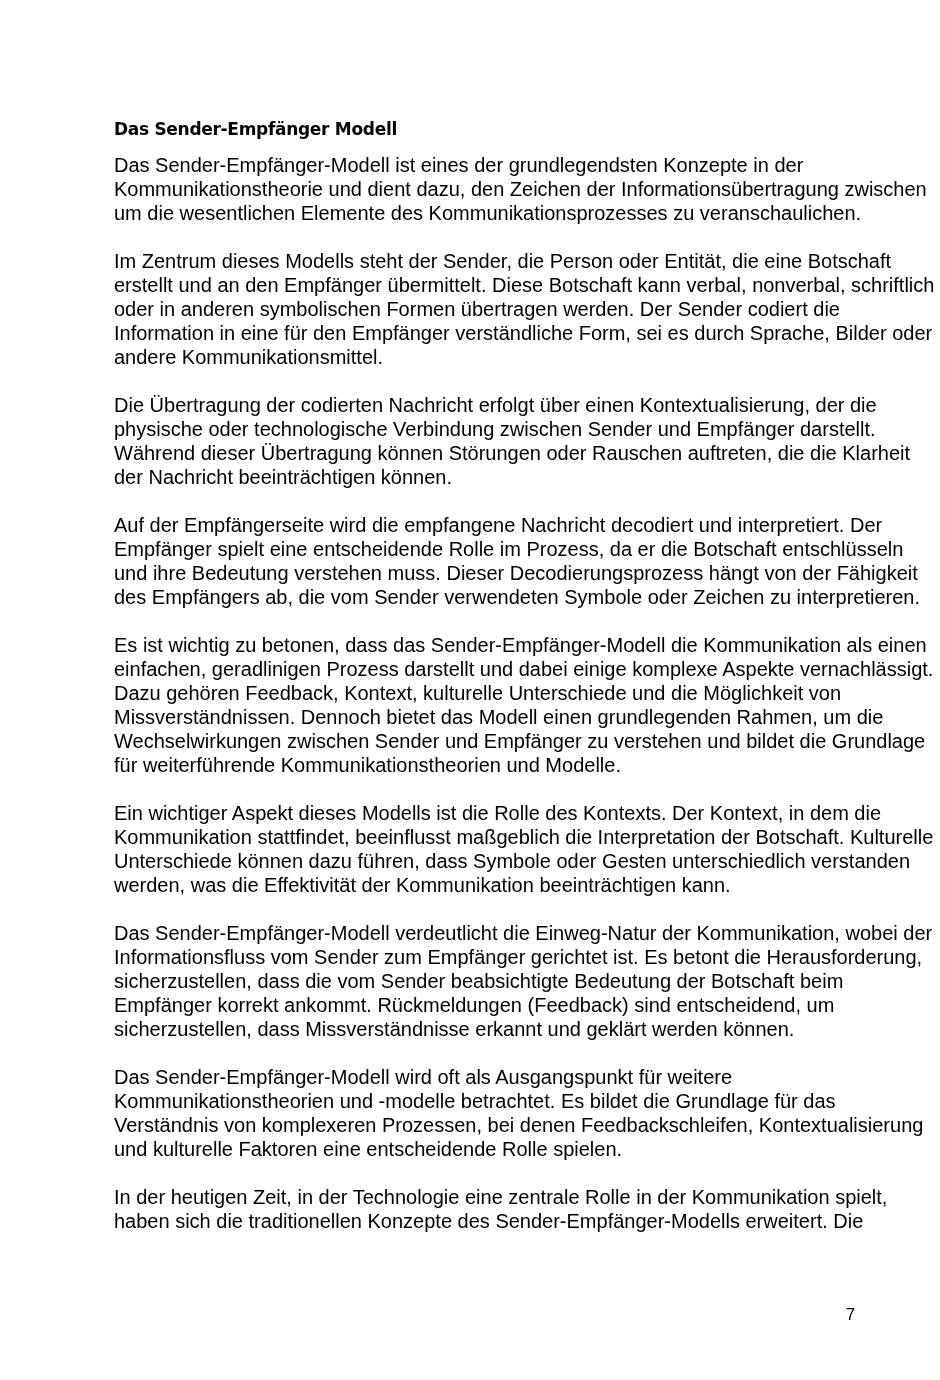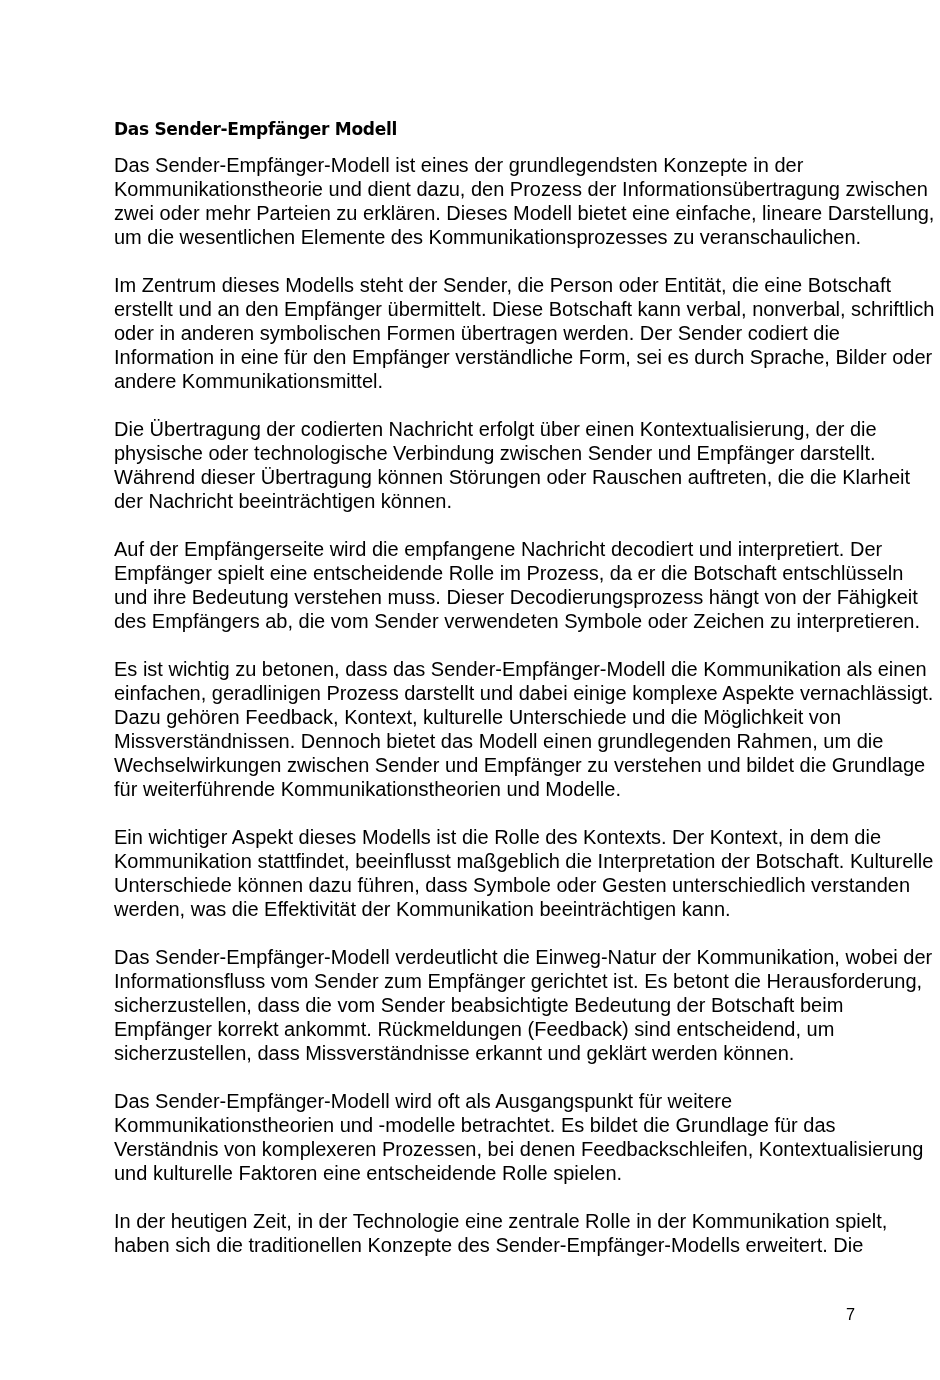--- a/index.html
+++ b/index.html
@@ -61,22 +61,21 @@
   </style>
 </head>
 <body>
 
 <div class="page">
   <h2 class="heading">Das Sender-Empfänger Modell</h2>
 
   <div class="body">
     <p class="para">
       <span class="line">Das Sender-Empfänger-Modell ist eines der grundlegendsten Konzepte in der</span>
-      <span class="line">Kommunikationstheorie und dient dazu, den Prozess der Informationsübertragung zwischen</span>
-      <span class="line">zwei oder mehr Parteien zu erklären. Dieses Modell bietet eine einfache, lineare Darstellung,</span>
+      <span class="line">Kommunikationstheorie und dient dazu, den Zeichen der Informationsübertragung zwischen</span>
       <span class="line">um die wesentlichen Elemente des Kommunikationsprozesses zu veranschaulichen.</span>
     </p>
     <p class="para">
       <span class="line">Im Zentrum dieses Modells steht der Sender, die Person oder Entität, die eine Botschaft</span>
       <span class="line">erstellt und an den Empfänger übermittelt. Diese Botschaft kann verbal, nonverbal, schriftlich</span>
       <span class="line">oder in anderen symbolischen Formen übertragen werden. Der Sender codiert die</span>
       <span class="line">Information in eine für den Empfänger verständliche Form, sei es durch Sprache, Bilder oder</span>
       <span class="line">andere Kommunikationsmittel.</span>
     </p>
     <p class="para">

